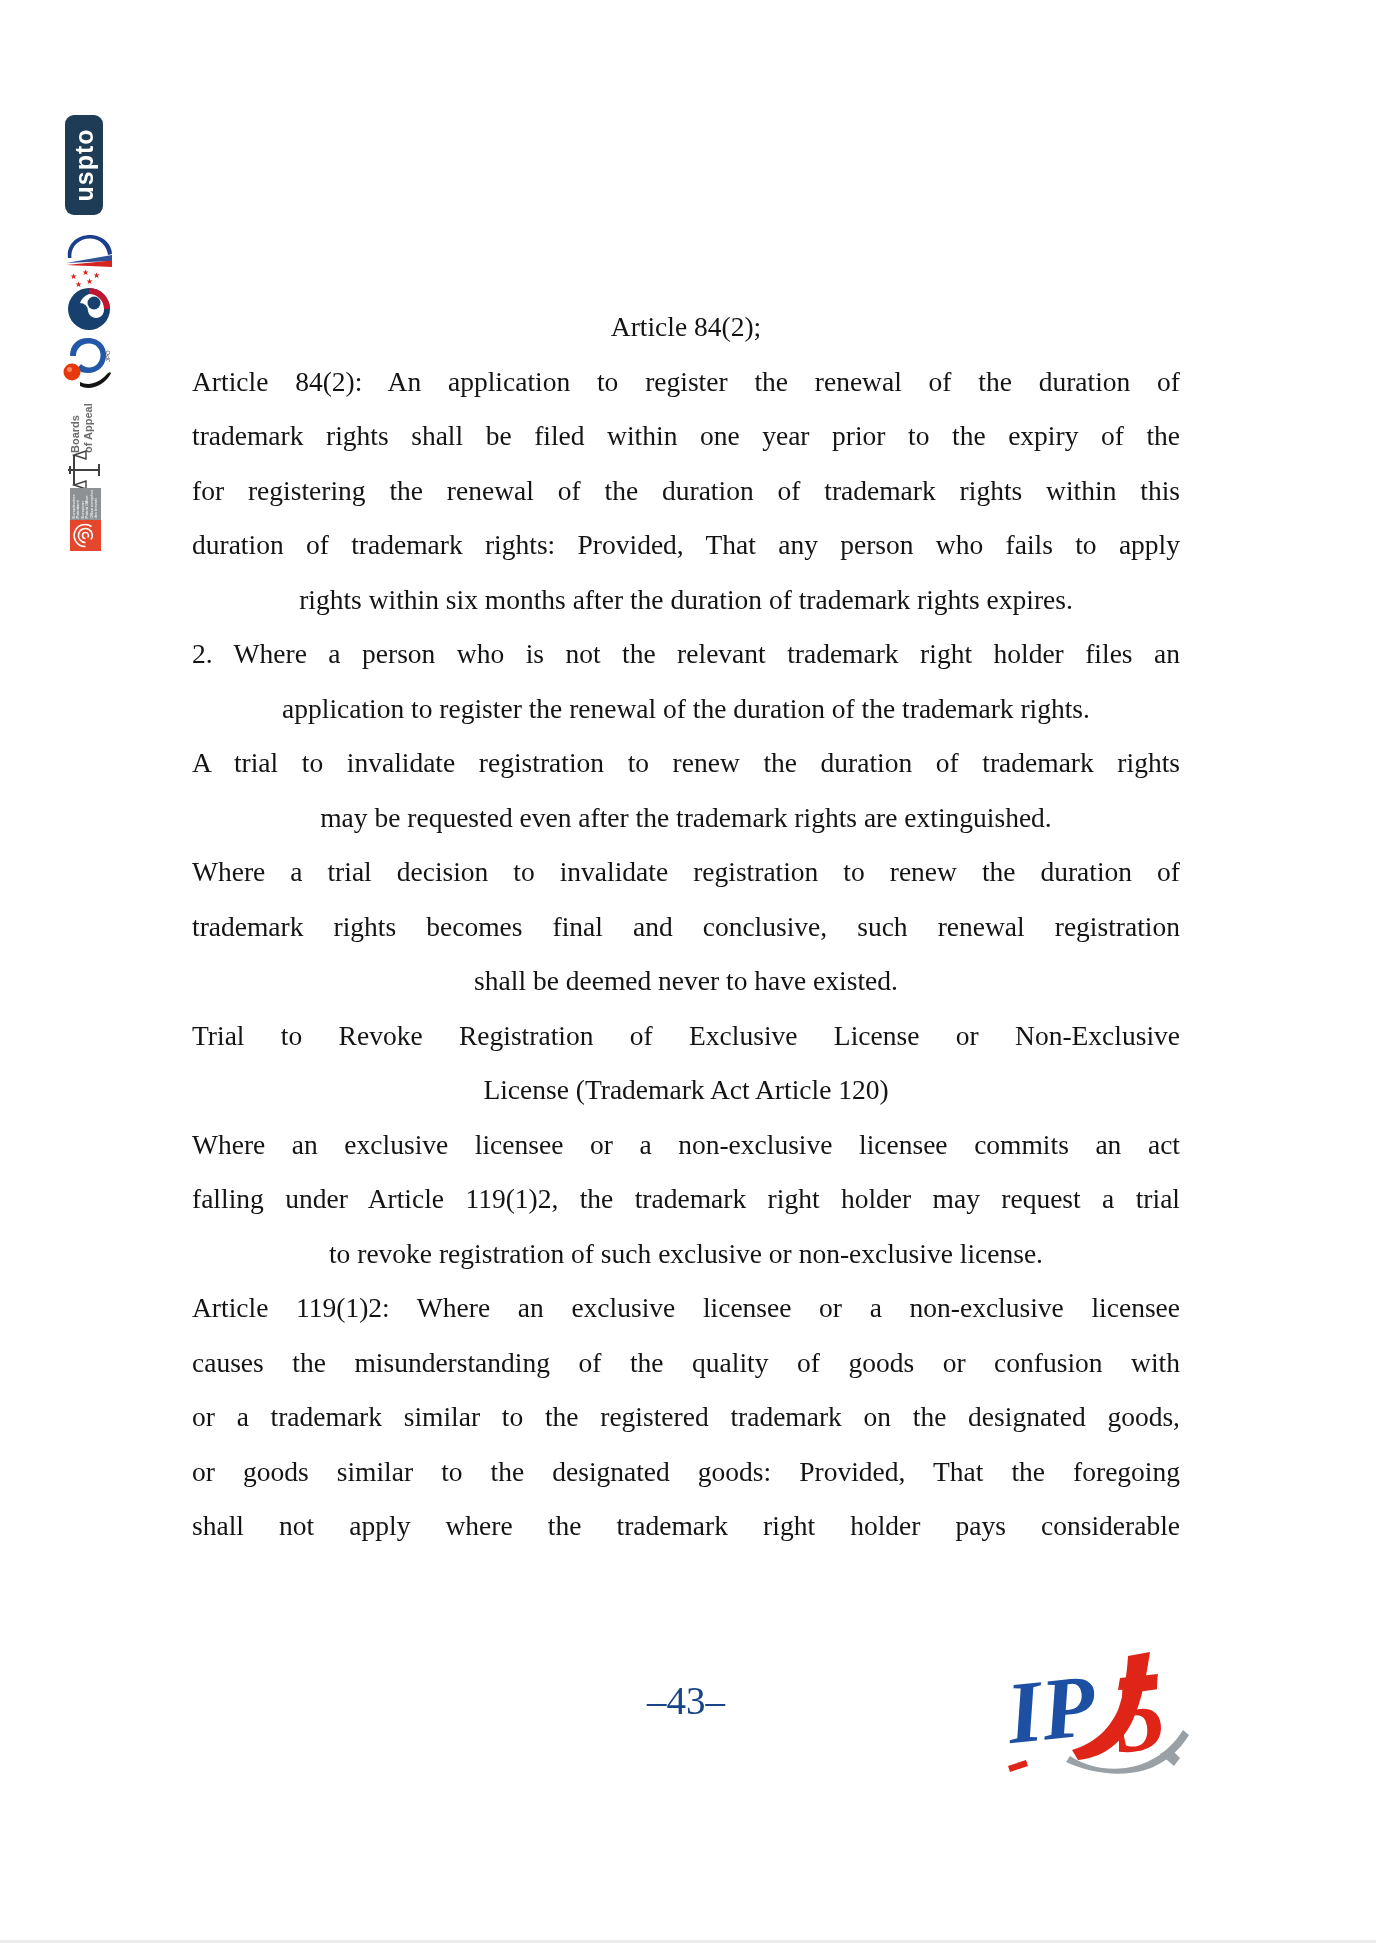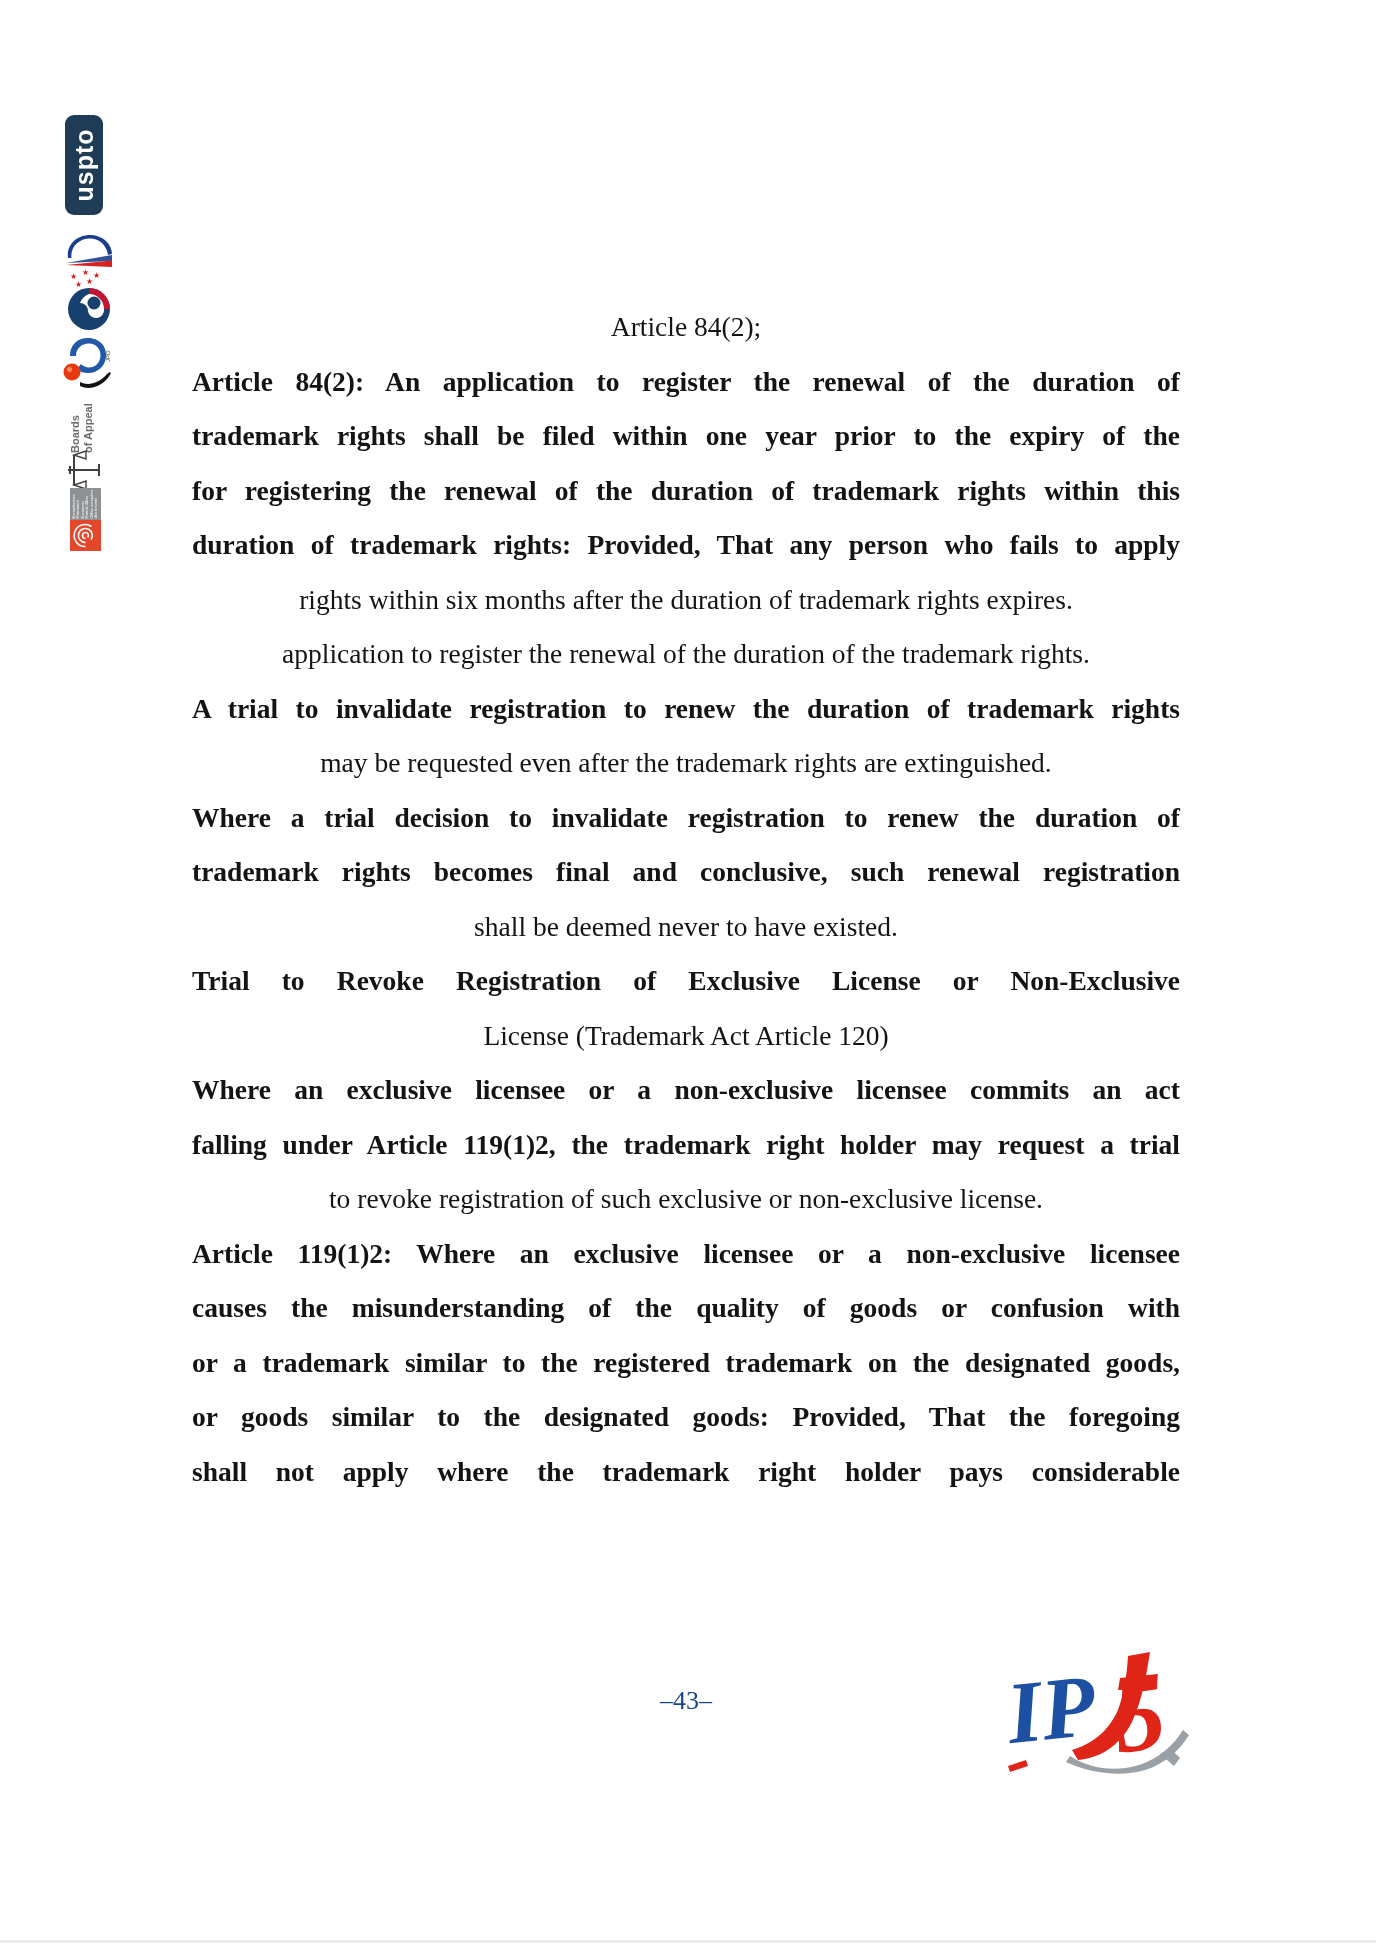--- a/index.html
+++ b/index.html
@@ -45,27 +45,27 @@
   
   .doc-lines {
     position:absolute; left:192px; top:300px; width:988px;
     font-size:27.5px; color:#141414;
   }
   .doc-lines .line {
     height:54.5px; line-height:54.5px; white-space:nowrap;
     text-align:center;
   }
   .doc-lines .line.just {
-    white-space:normal; text-align:justify; text-align-last:justify;font-weight:bold;
+    white-space:normal; text-align:justify; text-align-last:justify;
   }
 
   
   .page-number {
     position:absolute; left:192px; top:1682px; width:988px;
-    text-align:center; color:#1a4488; font-size:26px; line-height:38px;
+    text-align:center; color:#1a4488; font-size:39px; line-height:38px;
   }
   .ip5-logo { position:absolute; left:1000px; top:1638px; }
 
   .bottom-edge {
     position:absolute; left:0; bottom:0; width:100%; height:3px;
     background:#ececec;
   }
 </style>
 </head>
 <body>
@@ -144,20 +144,21 @@
     </div>
   </div>
 
   <div class="doc-lines">
       <div class="line">Article 84(2);</div>
       <div class="line just">Article 84(2): An application to register the renewal of the duration of</div>
       <div class="line just">trademark rights shall be filed within one year prior to the expiry of the</div>
       <div class="line just">for registering the renewal of the duration of trademark rights within this</div>
       <div class="line just">duration of trademark rights: Provided, That any person who fails to apply</div>
       <div class="line">rights within six months after the duration of trademark rights expires.</div>
+      <div class="line just">2. Where a person who is not the relevant trademark right holder files an</div>
       <div class="line">application to register the renewal of the duration of the trademark rights.</div>
       <div class="line just">A trial to invalidate registration to renew the duration of trademark rights</div>
       <div class="line">may be requested even after the trademark rights are extinguished.</div>
       <div class="line just">Where a trial decision to invalidate registration to renew the duration of</div>
       <div class="line just">trademark rights becomes final and conclusive, such renewal registration</div>
       <div class="line">shall be deemed never to have existed.</div>
       <div class="line just">Trial to Revoke Registration of Exclusive License or Non-Exclusive</div>
       <div class="line">License (Trademark Act Article 120)</div>
       <div class="line just">Where an exclusive licensee or a non-exclusive licensee commits an act</div>
       <div class="line just">falling under Article 119(1)2, the trademark right holder may request a trial</div>

